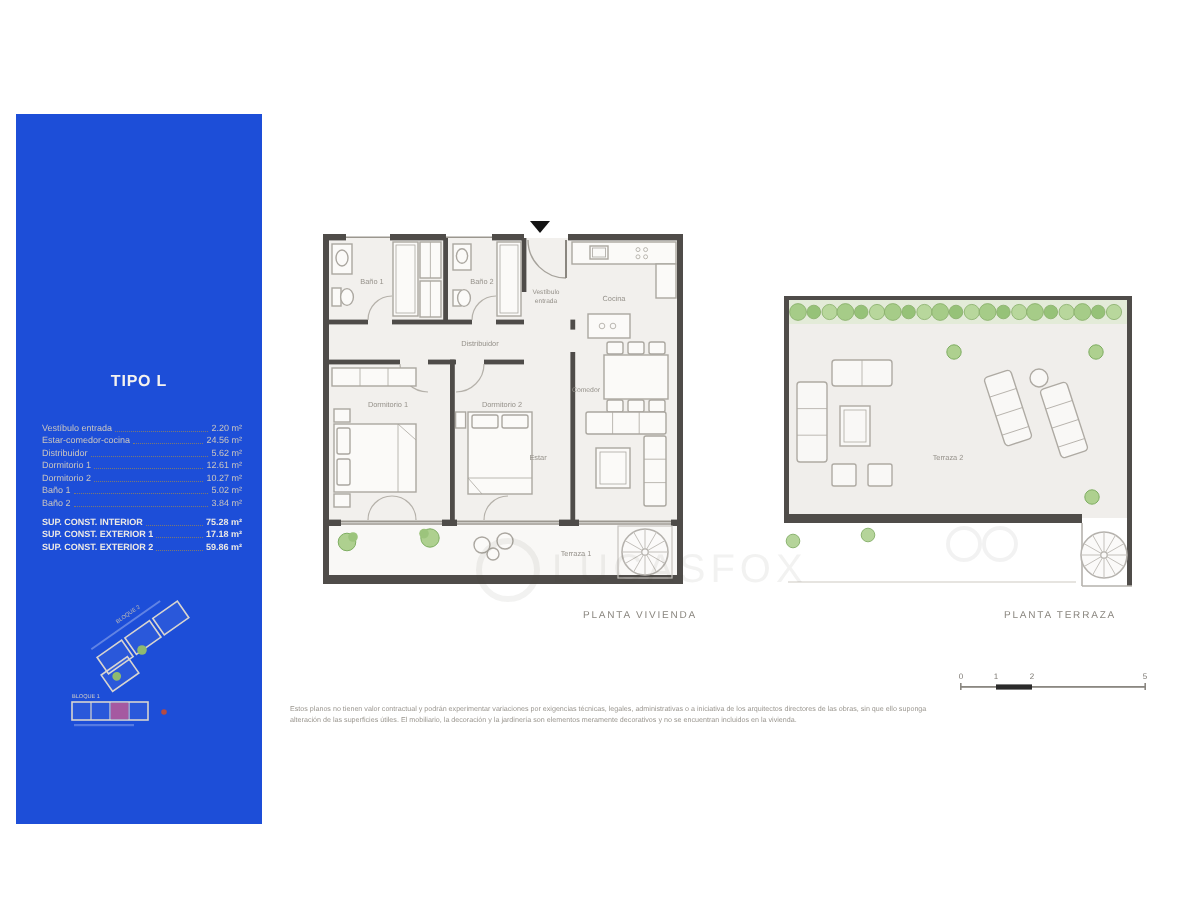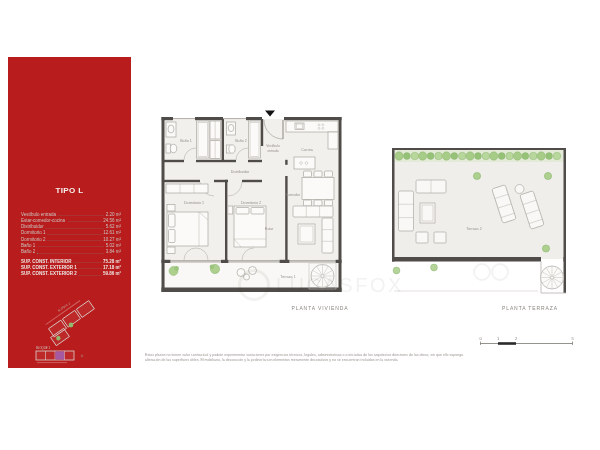--- a/index.html
+++ b/index.html
@@ -1,20 +1,20 @@
 <!DOCTYPE html>
 <html><head>
 <meta charset="utf-8">
 <style>
   html,body{margin:0;padding:0;background:#ffffff;}
   .page{position:relative;width:600px;height:450px;background:#ffffff;overflow:hidden;
         font-family:"Liberation Sans",sans-serif;}
 
   
-  .sidebar{position:absolute;left:8px;top:57px;width:123px;height:311px;background:#b91c1c;}
+  .sidebar{position:absolute;left:8px;top:57px;width:123px;height:355px;background:#1d4ed8;}
   .sb-title{position:absolute;top:128px;left:0;right:0;text-align:center;color:#f4f2ef;
             font-size:8px;font-weight:bold;letter-spacing:.4px;line-height:1.5;}
   .sb-lists{position:absolute;top:155px;left:13px;width:100px;}
   .sb-scale{width:200px;transform:scale(.5);transform-origin:0 0;}
   .sb-row{display:flex;align-items:flex-end;font-size:9px;line-height:1.1;margin-bottom:2.6px;color:#c9c5c0;}
   .sb-row .dots{flex:1;border-bottom:1.6px dotted #7c7872;margin:0 3px 2px 3px;}
   .sb-row .val{white-space:nowrap;}
   .sb-totals{margin-top:9px;}
   .sb-totals .sb-row{color:#ece9e5;font-weight:bold;}
   .sb-map{position:absolute;left:14px;top:238px;}

